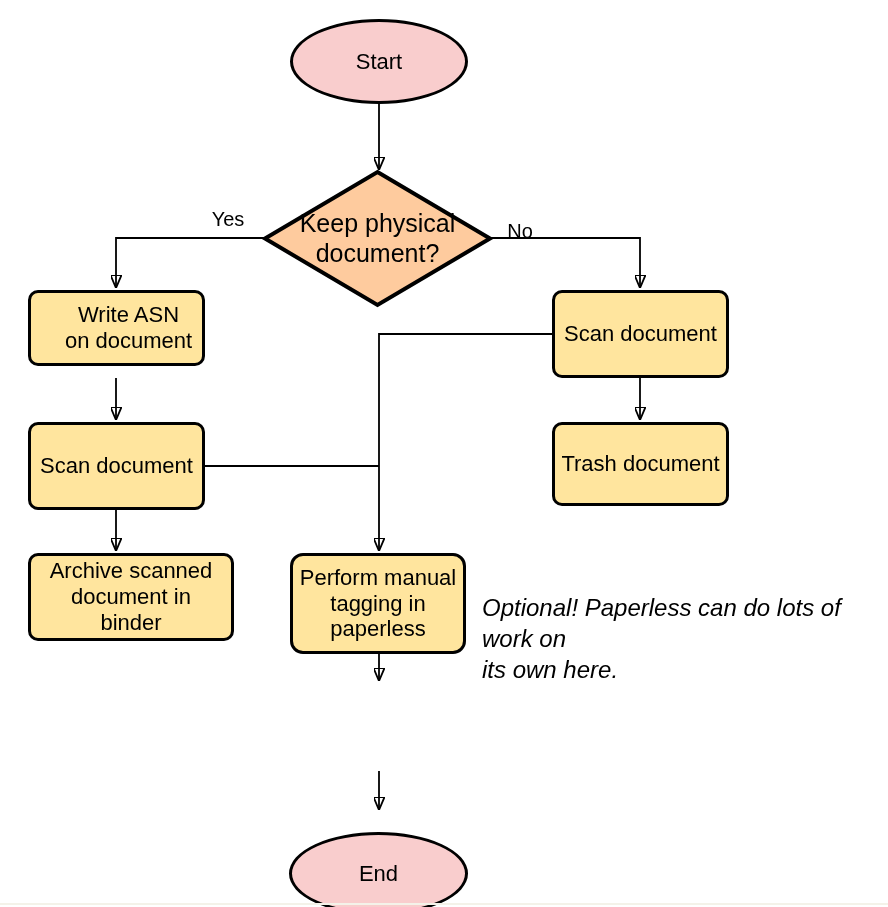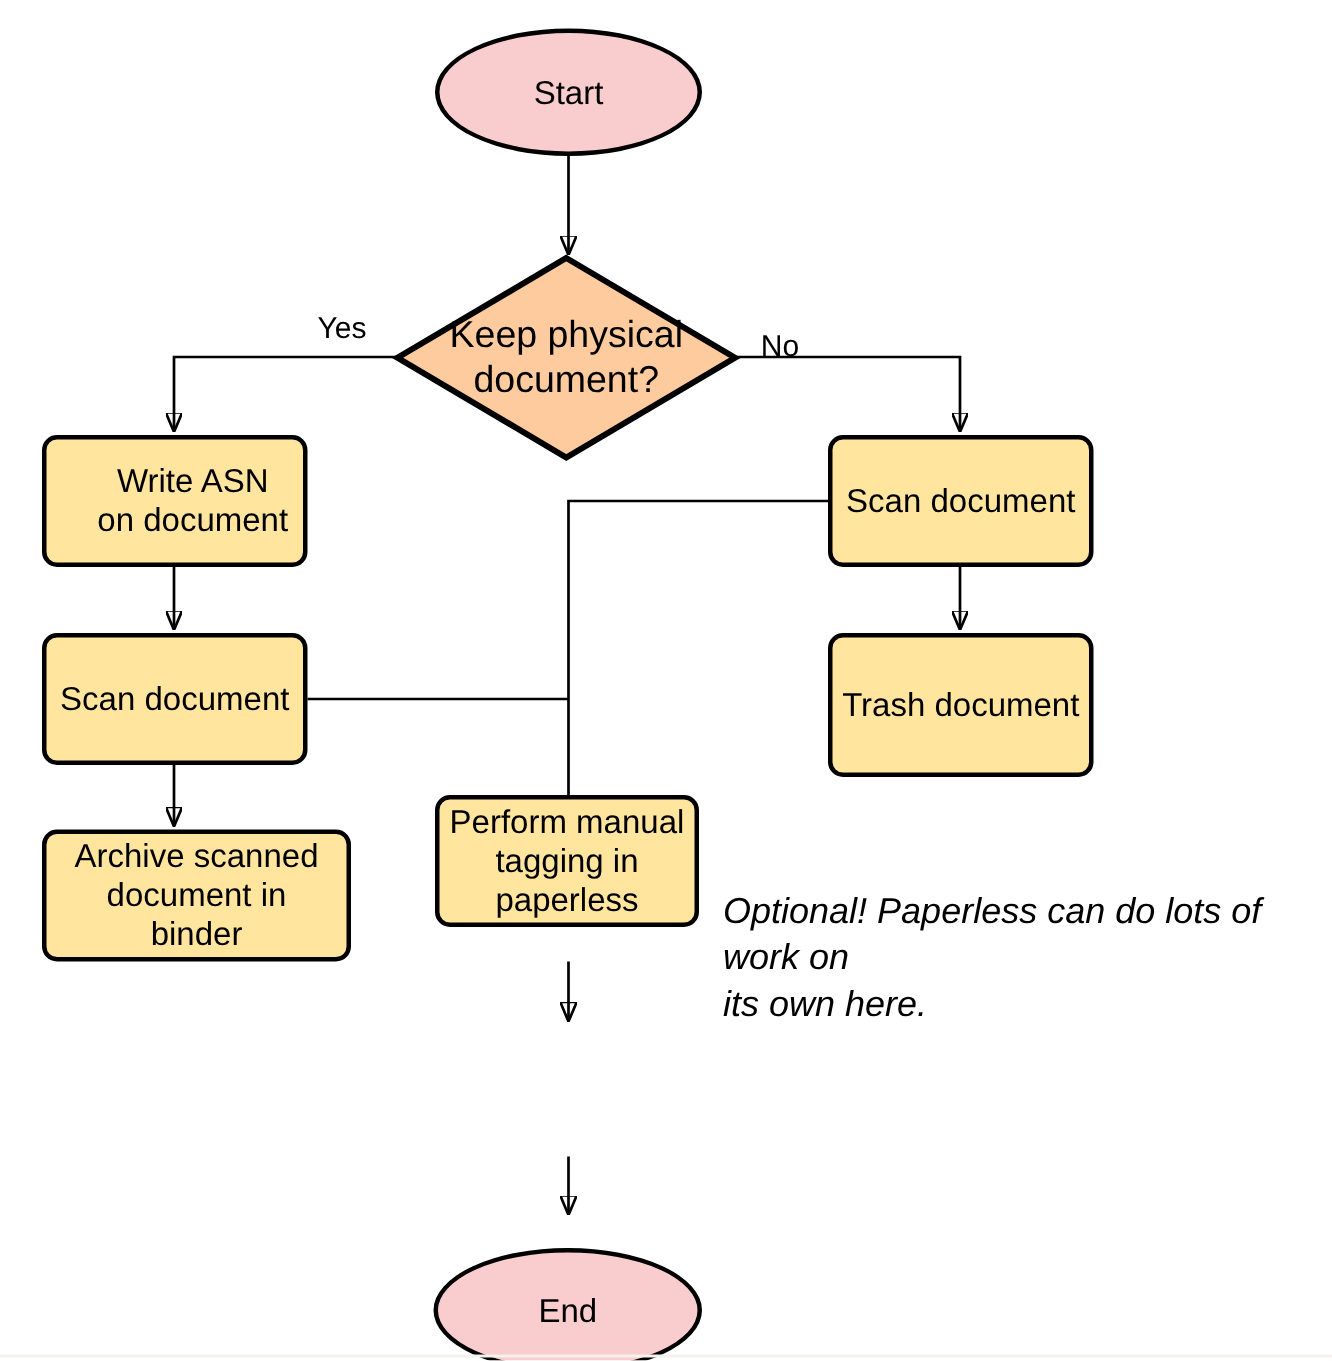--- a/index.html
+++ b/index.html
@@ -76,26 +76,26 @@
   }
   .bottom-line {
     position: absolute;
     left: 0; right: 0; top: 903px;
     height: 2px;
     background: var(--bottom-border, #f4f2e9);
   }
   
   #n-start      { left: 290px; top: 19px;  width: 178px; height: 85px; }
   #n-decision   { left: 265px; top: 172px; width: 225px; height: 133px; }
-  #n-write-asn  { left: 28px;  top: 290px; width: 177px; height: 88px; padding-left: 24px; }
+  #n-write-asn  { left: 28px;  top: 290px; width: 177px; height: 76px; padding-left: 24px; }
   #n-scan-left  { left: 28px;  top: 422px; width: 177px; height: 88px; }
   #n-archive    { left: 28px;  top: 553px; width: 206px; height: 88px; }
   #n-scan-right { left: 552px; top: 290px; width: 177px; height: 88px; }
-  #n-trash      { left: 552px; top: 422px; width: 177px; height: 96px; }
-  #n-tagging    { left: 290px; top: 530px; width: 176px; height: 88px; }
+  #n-trash      { left: 552px; top: 422px; width: 177px; height: 84px; }
+  #n-tagging    { left: 290px; top: 553px; width: 176px; height: 101px; border-radius: 13px; }
   #n-remove     { left: 290px; top: 683px; width: 176px; height: 88px; }
   #n-end        { left: 289px; top: 832px; width: 179px; height: 83px; }
   #l-yes        { left: 200px; top: 208px; }
   #l-no         { left: 492px; top: 220px; }
 </style>
 </head>
 <body>
 
 <div class="canvas">
 

